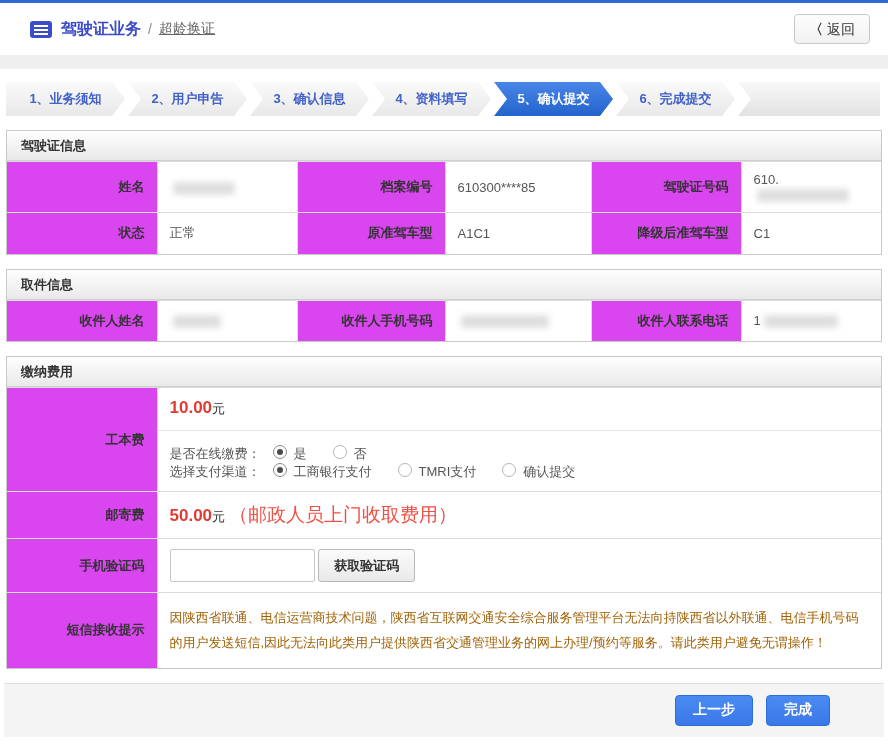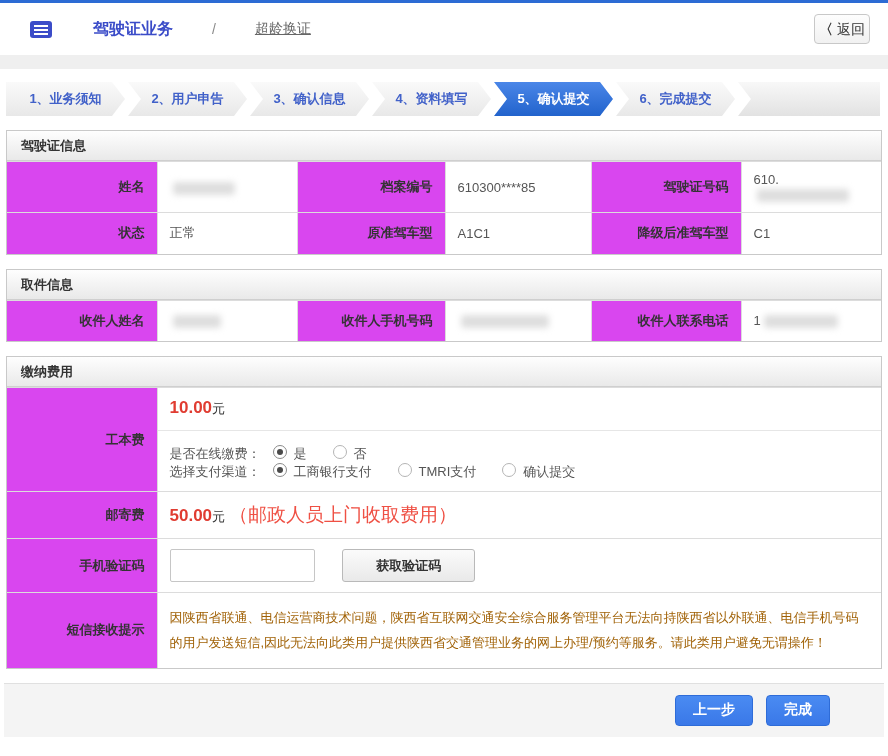--- a/index.html
+++ b/index.html
@@ -1,26 +1,26 @@
 <!DOCTYPE html>
 <html><head>
 <meta charset="utf-8">
 <style>
   * { margin:0; padding:0; box-sizing:border-box; }
   html,body { width:888px; height:756px; background:#fff; font-family:"Liberation Sans","DejaVu Sans",sans-serif; font-size:13px; color:#333; overflow:hidden; }
   .top-line { height:3px; background:#2c6bd4; }
 
   
-  .header { height:52px; display:flex; align-items:center; padding:0 10px 0 30px; background:#fff;gap:32px; }
+  .header { height:52px; display:flex; align-items:center; padding:0 10px 0 30px; background:#fff; }
   .doc-icon { width:22px; height:17px; background:#3b4cc8; border-radius:3px; position:relative; margin-right:9px; }
   .doc-icon::before { content:""; position:absolute; left:4px; right:4px; top:4px; height:2px; background:#fff; box-shadow:0 4px 0 #fff, 0 8px 0 #fff; }
   .crumb-main { font-size:16px; font-weight:bold; color:#3b4cc8; }
   .crumb-sep { color:#8a8a8a; font-size:14px; margin:0 7px; }
   .crumb-sub { color:#666; font-size:14px;text-decoration:underline; }
-  .back-btn { margin-left:auto; margin-right:8px; height:30px; line-height:28px; padding:0 4px; background:linear-gradient(#fdfdfd,#f1f1f1); border:1px solid #c8c8c8; border-radius:4px; color:#333; font-size:14px; cursor:pointer; }
+  .back-btn { margin-left:auto; margin-right:8px; height:30px; line-height:28px; padding:0 14px; background:linear-gradient(#fdfdfd,#f1f1f1); border:1px solid #c8c8c8; border-radius:4px; color:#333; font-size:14px; cursor:pointer; }
   .back-btn .chev { font-weight:bold; margin-right:4px; }
   .header-gap { height:14px; background:#efefef; }
 
   
   .steps { display:flex; height:34px; padding:0 6px; margin-top:13px; }
   .step { flex:0 0 119px; display:flex; align-items:center; justify-content:center; font-size:13px; font-weight:bold; color:#4161c9; background:linear-gradient(180deg,#fafafa,#e8e8e8); margin-right:3px;
           clip-path:polygon(0 0, calc(100% - 13px) 0, 100% 50%, calc(100% - 13px) 100%, 0 100%, 13px 50%); }
   .step.first { clip-path:polygon(0 0, calc(100% - 13px) 0, 100% 50%, calc(100% - 13px) 100%, 0 100%); }
   .step.active { background:linear-gradient(180deg,#4a86e8,#2263cc); color:#fff; }
   .step-filler { flex:1; background:linear-gradient(180deg,#f8f8f8,#e2e2e2); clip-path:polygon(0 0,100% 0,100% 100%,0 100%,13px 50%); margin-right:2px; }
@@ -42,21 +42,21 @@
   .fee-unit { color:#333; font-size:13px; }
   .fee-note { color:#ef5044; font-size:19px; margin-left:4px; }
   .cell-divider { border-bottom:1px solid #e6e6e6; margin:12px -12px 14px -12px; }
   .pay-row { display:flex; margin-top:0; color:#555; }
   .pay-q { margin-right:12px; color:#555; }
   .radio { width:14px; height:14px; border:1px solid #b5b5b5; border-radius:50%; background:#fff; display:inline-block; position:relative; margin-right:7px; flex:0 0 auto; cursor:pointer; }
   .radio.checked { border-color:#8a8a8a; }
   .radio.checked::after { content:""; position:absolute; left:3px; top:3px; width:6px; height:6px; border-radius:50%; background:#4a4a4a; }
   .radio-lab { margin-right:26px; color:#555; cursor:pointer; }
   .code-input { width:145px; height:33px; border:1px solid #c6c6c6; border-radius:2px; padding:0 8px; font-size:13px; vertical-align:middle; }
-  .code-btn { height:33px; margin-left:24px; padding:0 33px; background:linear-gradient(#fbfbfb,#e9e9e9); border:1px solid #b9b9b9; border-radius:3px; font-size:13px; font-weight:bold; color:#333; vertical-align:middle; cursor:pointer; }
+  .code-btn { height:33px; margin-left:0; padding:0 15px; background:linear-gradient(#fbfbfb,#e9e9e9); border:1px solid #b9b9b9; border-radius:3px; font-size:13px; font-weight:bold; color:#333; vertical-align:middle; cursor:pointer; }
   .sms-text { color:#a16207; line-height:1.95; padding:2px 6px 2px 0; }
 
   
   .footer { margin:14px 4px 0 4px; height:54px; background:#f4f4f4; border-top:1px solid #e0e0e0; display:flex; align-items:center; justify-content:flex-end; padding-right:54px; gap:13px; }
   .btn-primary { height:31px; padding:0 17px; background:linear-gradient(#4a8bf2,#3a78e8); border:1px solid #2e6cd8; border-radius:4px; color:#fff; font-size:14px; font-weight:bold; cursor:pointer; }
 </style>
 </head>
 <body>
 
 <div class="top-line"></div>

